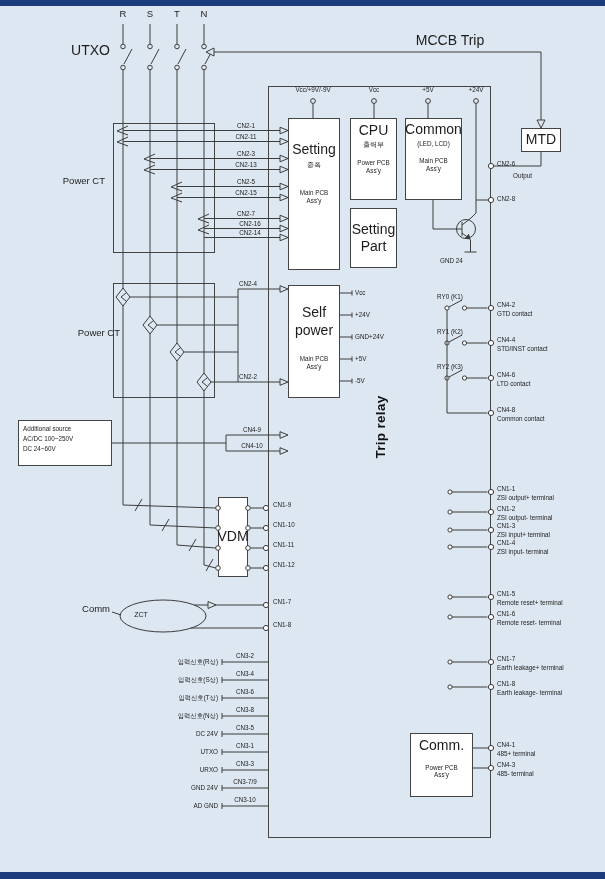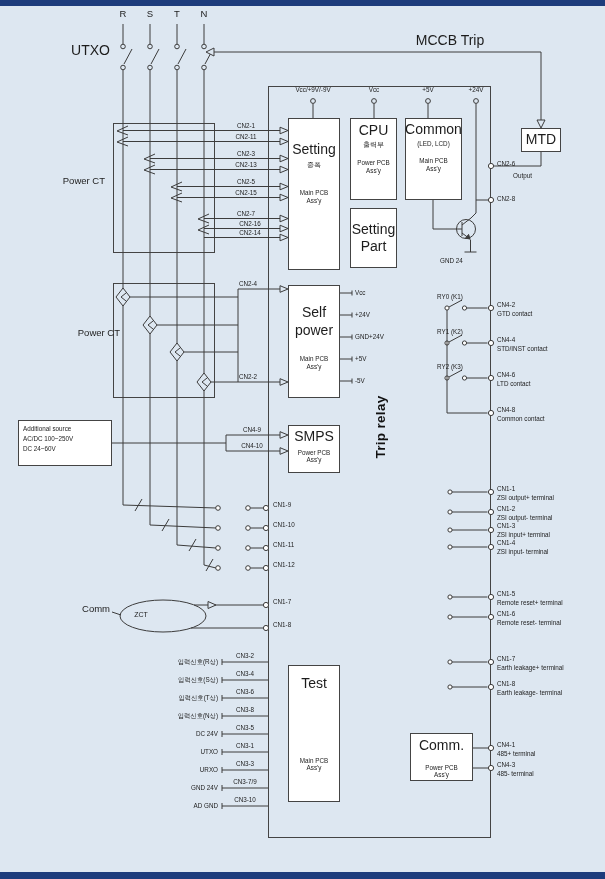--- a/index.html
+++ b/index.html
@@ -58,42 +58,35 @@
 Part</span>
   </div>
 
   <div class="box" style="left:288px;top:285px;width:52px;height:113px">
     <span class="t f8" style="margin-top:18px">Self
 power</span>
     <span class="t f6" style="margin-top:16px">Main PCB
 Ass'y</span>
   </div>
 
-  <div class="box" style="left:288px;top:425px;width:52px;height:48px">
-    <span class="t f8" style="margin-top:2px">SMPS</span>
-    <span class="t f6" style="margin-top:3px">Power PCB
-Ass'y</span>
-  </div>
-
-  <div class="box" style="left:288px;top:665px;width:52px;height:137px">
-    <span class="t f8" style="margin-top:9px">Test</span>
-    <span class="t f6" style="margin-top:64px">Main PCB
-Ass'y</span>
-  </div>
-
-  <div class="box" style="left:410px;top:733px;width:63px;height:48px">
+
+
+  <div class="box" style="left:410px;top:733px;width:63px;height:64px">
     <span class="t f8" style="margin-top:3px">Comm.</span>
     <span class="t f6" style="margin-top:9px">Power PCB
 Ass'y</span>
   </div>
 
   <div class="box jc" style="left:521px;top:128px;width:40px;height:24px">
     <span class="t f8">MTD</span>
   </div>
 
+  <div class="box jc" style="left:218px;top:497px;width:30px;height:80px">
+    <span class="t f8">VDM</span>
+  </div>
 
   <div class="box" style="left:18px;top:420px;width:94px;height:46px;align-items:flex-start;padding:3px 0 0 4px">
     <span class="t f6" style="line-height:1.55">Additional source</span>
     <span class="t f6" style="line-height:1.55">AC/DC 100~250V</span>
     <span class="t f6" style="line-height:1.55">DC 24~60V</span>
   </div>
 
   <div id="triprelay">Trip relay</div>
 
   <svg class="wires" width="605" height="879" style="z-index:4">

